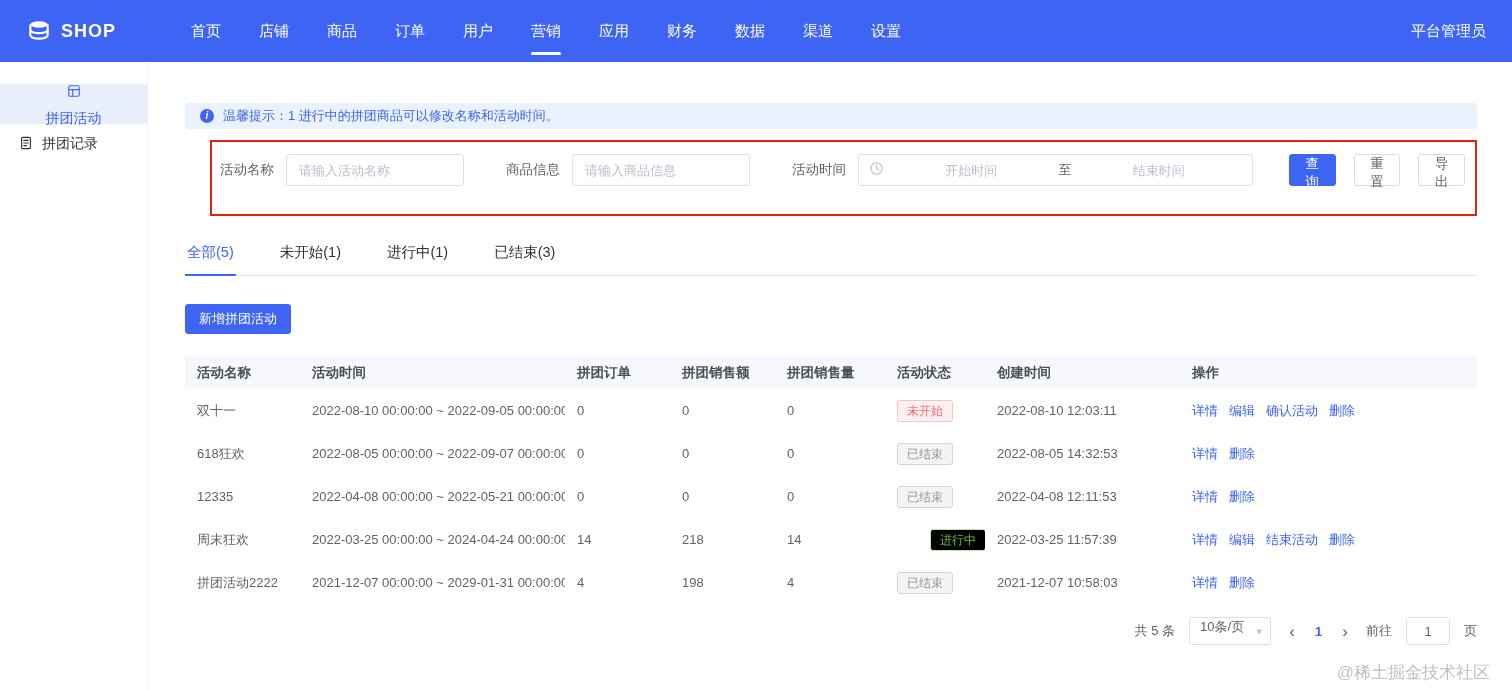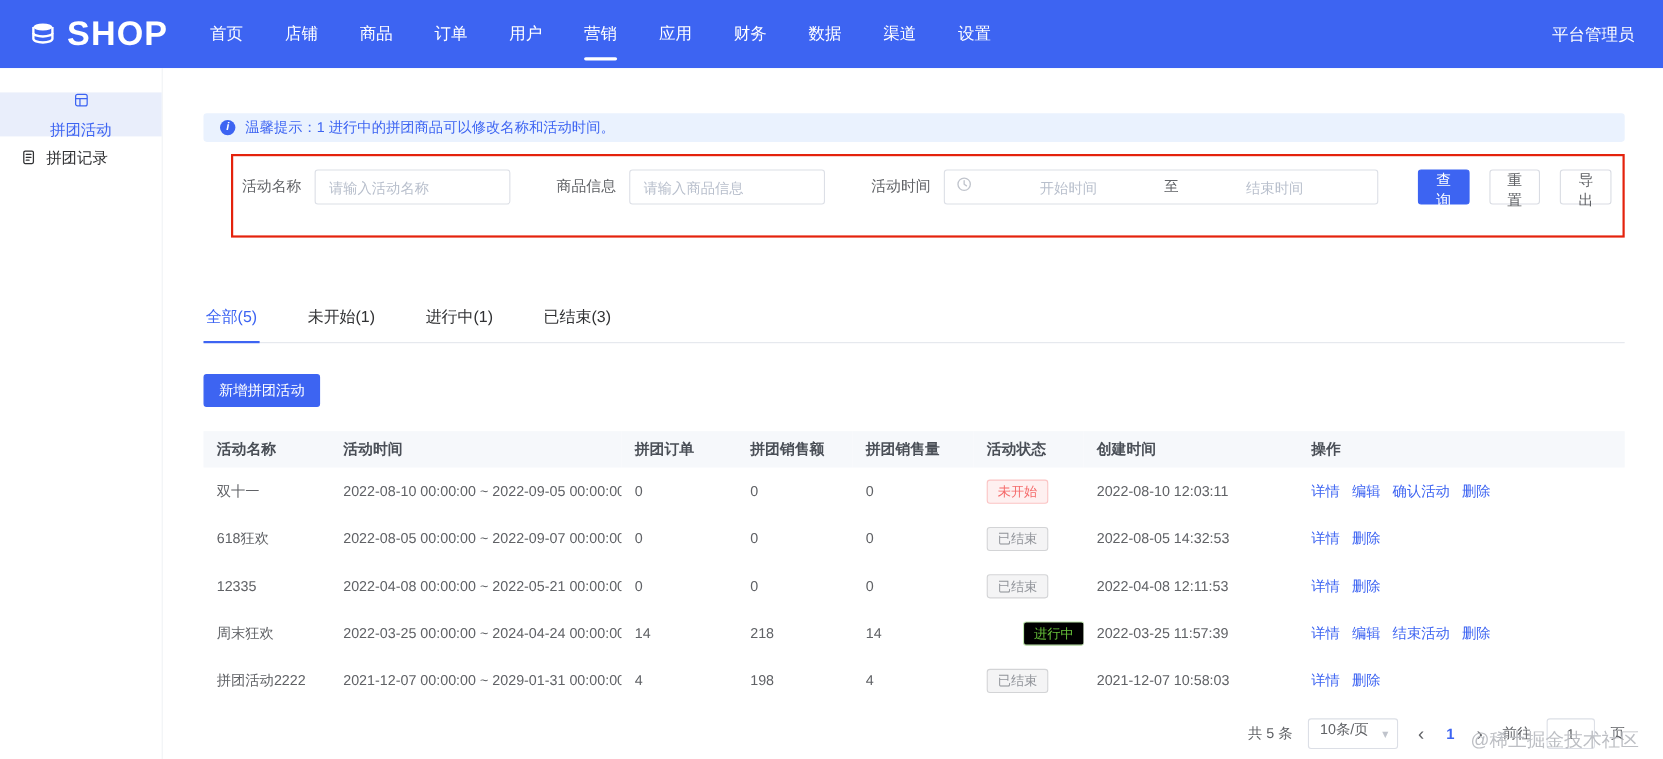--- a/index.html
+++ b/index.html
@@ -1,20 +1,20 @@
 <!DOCTYPE html>
 <html><head>
 <meta charset="utf-8">
 <style>
   * { margin:0; padding:0; box-sizing:border-box; font-family:"Liberation Sans","DejaVu Sans",sans-serif; }
   html,body { width:1512px; height:690px; overflow:hidden; background:#fff; }
 
   
   .navbar { height:62px; background:#3d64f2; display:flex; align-items:center; padding:0 26px; color:#fff; }
-  .brand { display:flex; align-items:center; gap:9px; font-size:31px; font-weight:bold; letter-spacing:1px; width:138px; flex:none; cursor:pointer; }
+  .brand { display:flex; align-items:center; gap:9px; font-size:18px; font-weight:bold; letter-spacing:1px; width:138px; flex:none; cursor:pointer; }
   .brand svg { display:block; }
   .nav-items { display:flex; gap:12px; flex:1; margin-left:14px; }
   .nav-item { position:relative; height:62px; line-height:62px; padding:0 13px; font-size:15px; cursor:pointer; white-space:nowrap; }
   .nav-item.active::after { content:""; position:absolute; left:50%; transform:translateX(-50%); bottom:7px; width:30px; height:3px; background:#fff; border-radius:2px; }
   .nav-user { font-size:15px; white-space:nowrap; cursor:pointer; }
 
   
   .layout { display:flex; height:628px; }
   .sidebar { width:148px; flex:none; background:#fff; border-right:1px solid #eef0f4; padding-top:22px; }
   .side-item { height:40px; display:flex; align-items:center; gap:9px; padding:0 19px; font-size:14px; color:#303133; cursor:pointer; }
@@ -38,21 +38,21 @@
   .date-range input::placeholder { color:#b8bfcc; }
   .date-sep { font-size:13px; color:#606266; flex:none; }
   .btn { height:32px; border-radius:3px; font-size:13.5px; cursor:pointer; border:1px solid #d9dce3; background:#fff; color:#606266; padding:0 15px; }
   .btn.primary { background:#3d64f2; border-color:#3d64f2; color:#fff; }
   .btn-search { margin-left:36px; }
   .btn-reset { margin-left:18px; }
   .btn-export { margin-left:18px; }
 
   
   .tabs { margin-top:13px; display:flex; gap:42px; border-bottom:1px solid #e4e7ed; padding-top:8px; }
-  .tab { font-size:14.5px; color:#303133; padding:6px 2px 13px; cursor:pointer; position:relative;margin-top:36px; }
+  .tab { font-size:14.5px; color:#303133; padding:6px 2px 13px; cursor:pointer; position:relative; }
   .tab.active { color:#3d64f2; }
   .tab.active::after { content:""; position:absolute; left:0; right:0; bottom:-1px; height:2px; background:#3d64f2; }
 
   
   .add-btn { margin-top:28px; height:30px; font-size:13px; padding:0 13px; }
 
   
   table { margin-top:22px; width:100%; border-collapse:collapse; table-layout:fixed; }
   th { background:#f6f8fb; height:33px; font-size:13.5px; color:#4a4f57; font-weight:bold; text-align:left; padding:0 12px; white-space:nowrap; }
   td { height:43px; font-size:13px; color:#606266; padding:0 12px; white-space:nowrap; overflow:hidden; }

